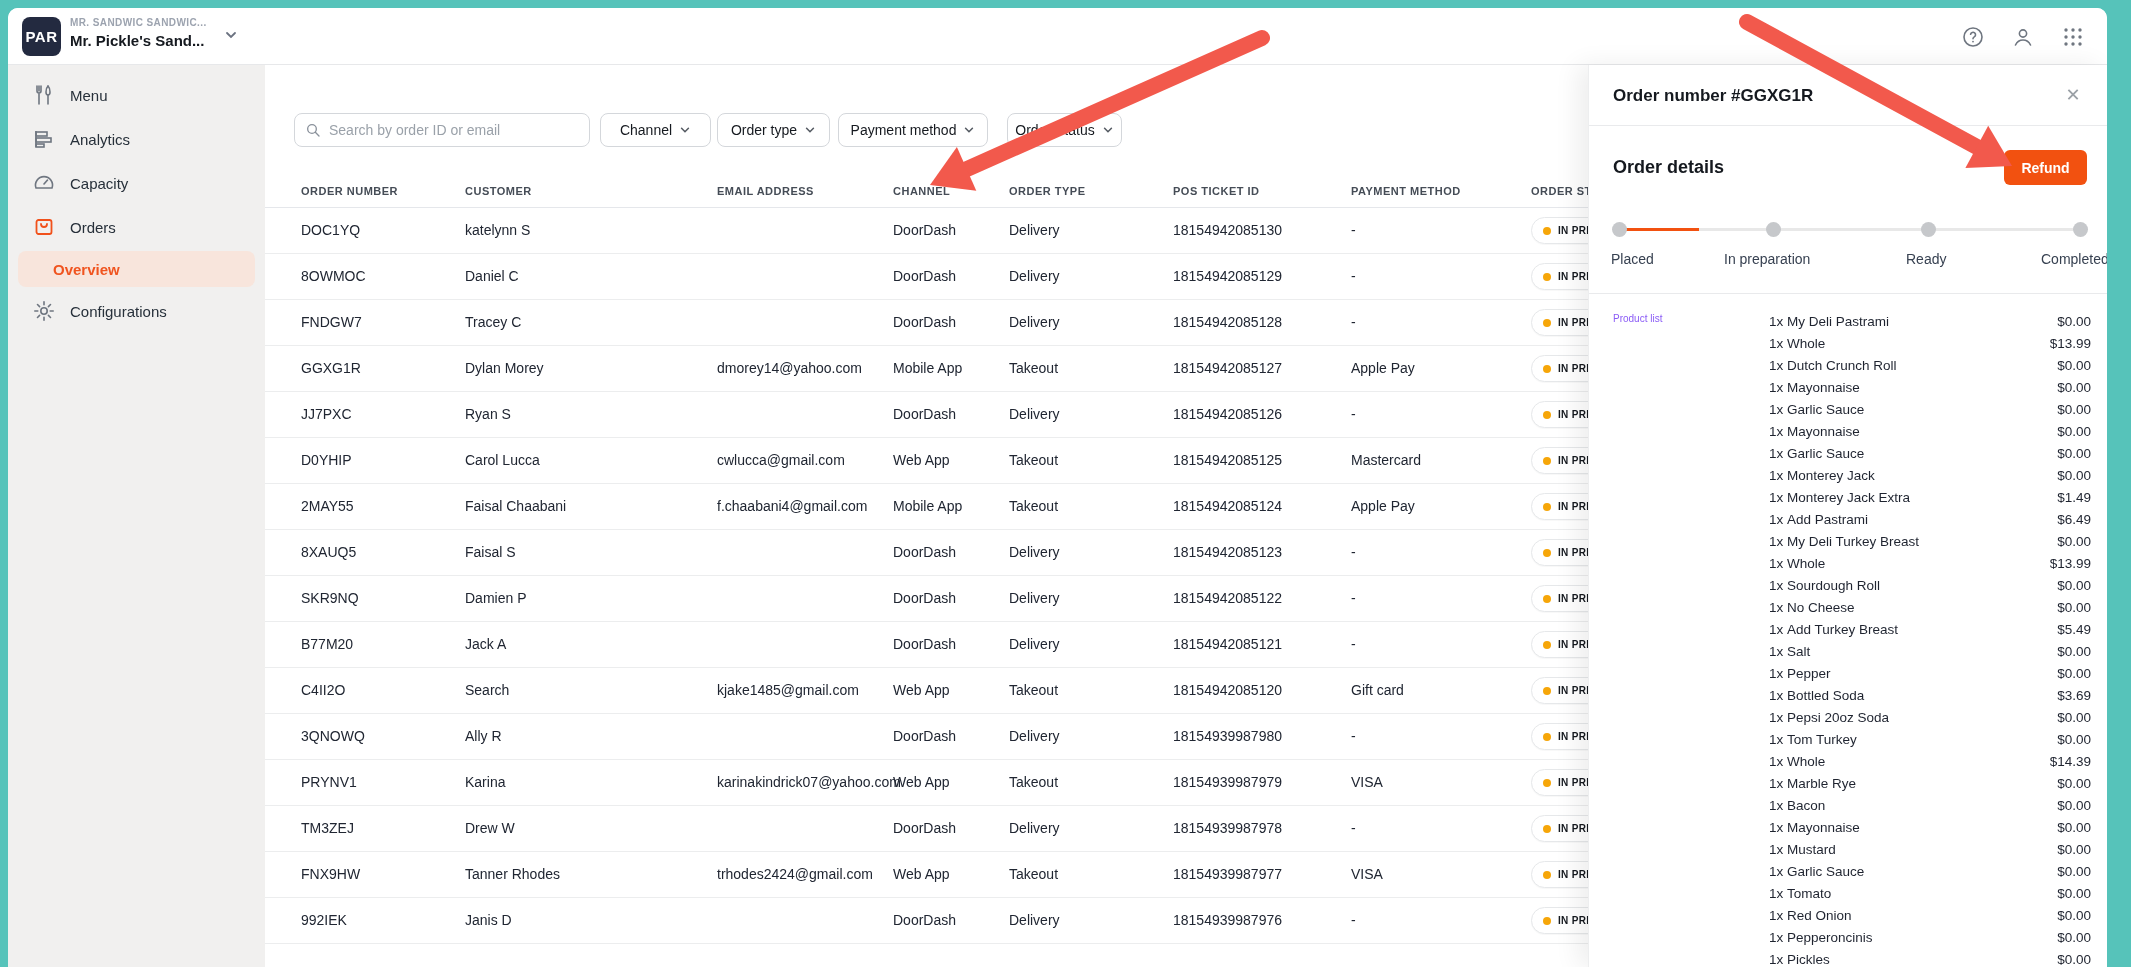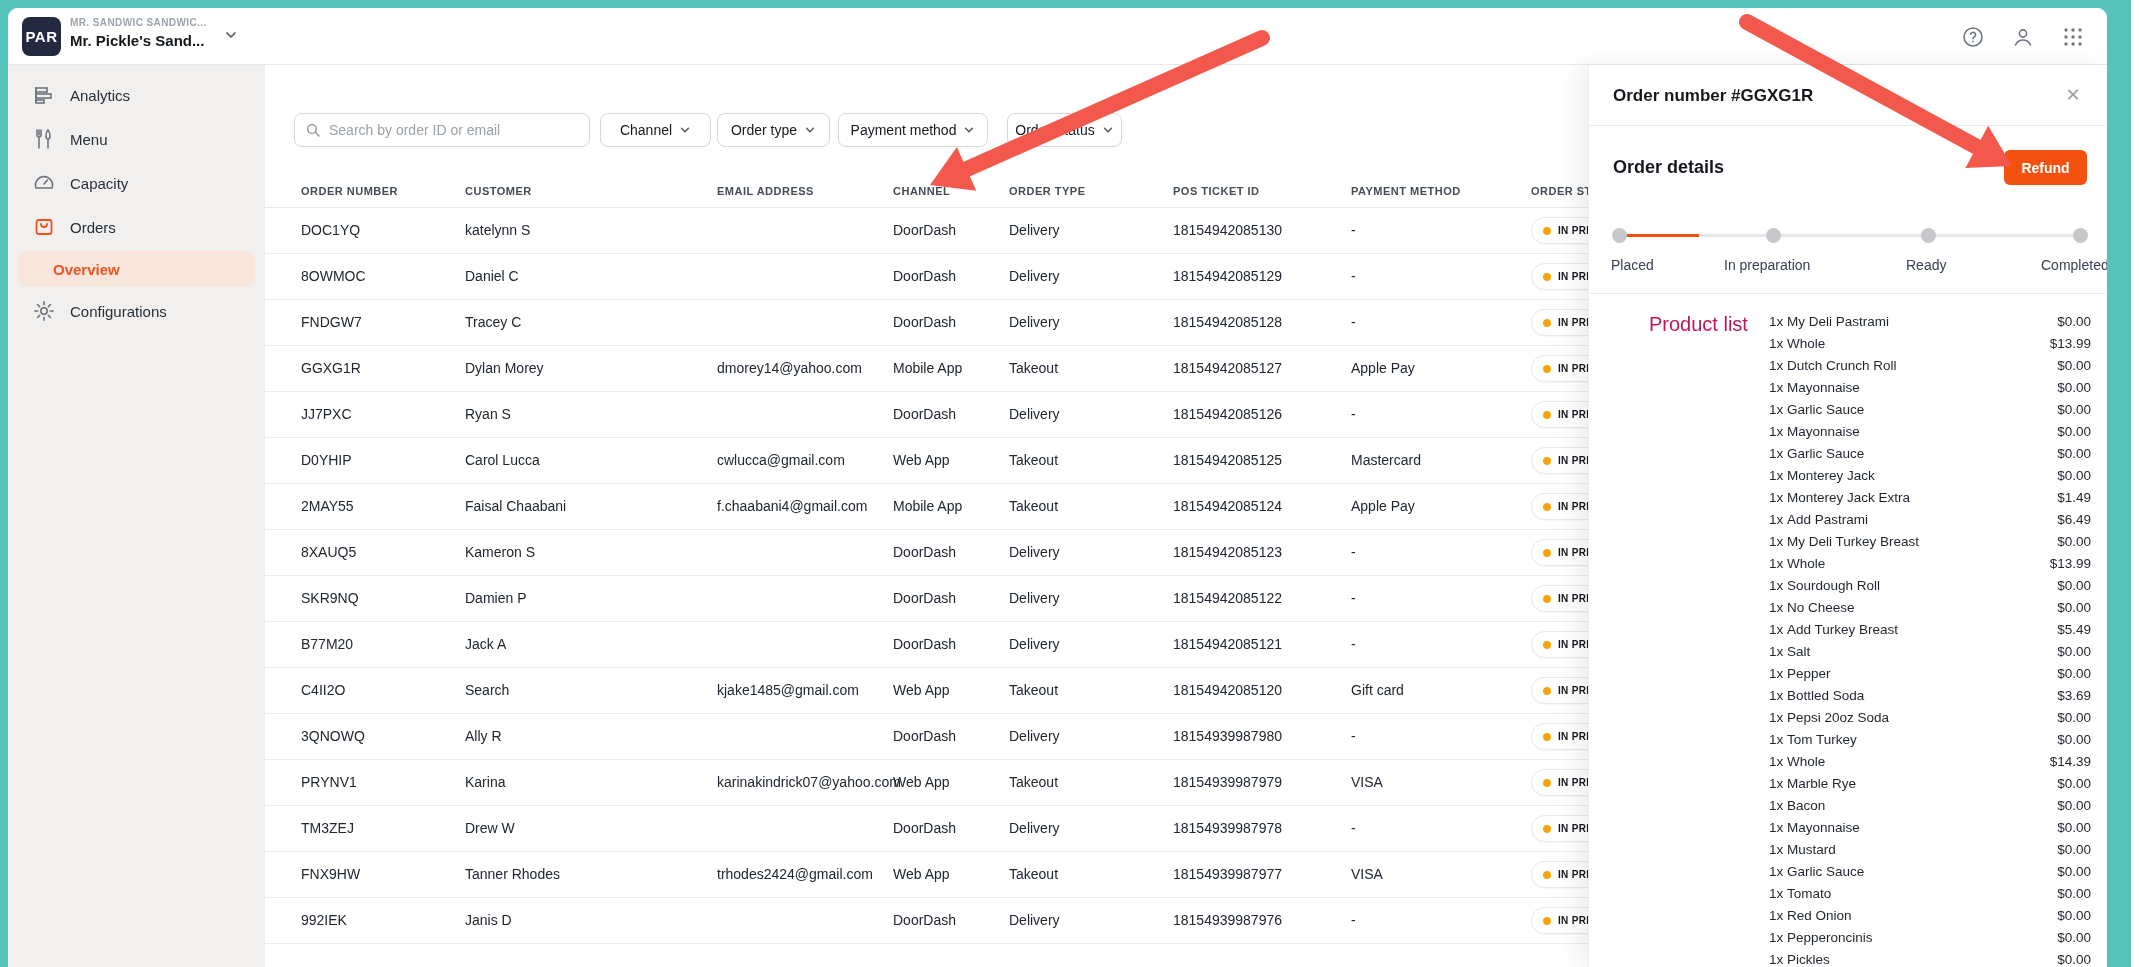--- a/index.html
+++ b/index.html
@@ -57,27 +57,27 @@
   .badge .dot { width:8px; height:8px; border-radius:50%; background:#F6A609; flex:0 0 8px; }
   .badge .btext { font-size:10px; font-weight:bold; color:#15191F; letter-spacing:.3px; max-width:62px; overflow:hidden; text-overflow:ellipsis; white-space:nowrap; }
 
   
   .panel { position:absolute; left:1580px; top:57px; width:519px; height:902px; background:#fff; border-left:1px solid #EDEEEF; box-shadow:-10px 0 24px rgba(0,0,0,.07); }
   .p-title { position:absolute; left:24px; top:21px; font-size:17px; font-weight:bold; color:#15191F; }
   .p-close { position:absolute; right:22px; top:18px; width:24px; height:24px; color:#9AA0A6; font-size:18px; line-height:24px; text-align:center; cursor:pointer; }
   .p-div1 { position:absolute; left:0; top:60px; width:519px; border-top:1px solid #E9EAEC; }
   .p-sec { position:absolute; left:24px; top:92px; font-size:18px; font-weight:bold; color:#15191F; }
   .refund { position:absolute; right:20px; top:85px; width:83px; height:35px; background:#F25110; border:none; border-radius:6px; color:#fff; font-size:14px; font-weight:bold; cursor:pointer; font-family:inherit; }
-  .stepper { position:absolute; left:0; top:156px; width:519px; height:60px; }
+  .stepper { position:absolute; left:0; top:150px; width:519px; height:60px; }
   .track { position:absolute; left:30px; right:28px; top:13px; height:3px; background:#E8E8E8; }
   .track-fill { position:absolute; left:37px; top:13px; width:73px; height:3px; background:#F25110; }
   .sdot { position:absolute; top:7px; width:15px; height:15px; border-radius:50%; background:#C6C8CB; }
   .slabel { position:absolute; top:36px; font-size:14px; color:#374151; white-space:nowrap; }
   .p-div2 { position:absolute; left:0; top:228px; width:519px; border-top:1px solid #E9EAEC; }
-  .plist-label { position:absolute; left:24px; top:248px; font-size:20px; color:#be185d;margin-left:36px; }
+  .plist-label { position:absolute; left:24px; top:248px; font-size:10px; color:#8b5cf6; }
   .plist { position:absolute; left:180px; top:245px; width:322px; height:657px; overflow:hidden; }
   .pitem { height:22px; display:flex; align-items:center; font-size:13.5px; color:#1F2430; }
   .pitem .pname { flex:1 1 auto; white-space:nowrap; overflow:hidden; }
   .pitem .pprice { flex:0 0 auto; text-align:right; }
 
   .arrows { position:absolute; left:0; top:0; width:2139px; height:967px; pointer-events:none; z-index:60; }
 </style>
 </head>
 <body>
 
@@ -121,35 +121,35 @@
                 <circle cx="12" cy="19" r="1.7"></circle>
                 <circle cx="19" cy="19" r="1.7"></circle>
               </g>
             </svg>
         </span>
       </div>
     </div>
 
     <nav class="sidebar">
       <div class="nav-item">
+        <span class="nicon"><svg viewBox="0 0 24 24" fill="none" stroke="currentColor" stroke-width="1.6" stroke-linecap="round">
+              <path d="M7 3v5M5 3v5a2 2 0 0 0 4 0V3M7 10v11"></path>
+              <path d="M16 3c-1.5 1.5-2 4-2 6 0 2 1 3 2 3v9"></path>
+              <path d="M16 3c1.5 1.5 2 4 2 6 0 2-1 3-2 3"></path>
+            </svg></span>
+        <span class="nlabel">Menu</span>
+      </div>
+      <div class="nav-item">
         <span class="nicon"><svg viewBox="0 0 24 24" fill="none" stroke="currentColor" stroke-width="1.6">
               <path d="M4 4v16"></path>
               <rect x="4" y="5" width="11" height="4"></rect>
               <rect x="4" y="11" width="15" height="4"></rect>
               <rect x="4" y="17" width="8" height="3"></rect>
             </svg></span>
         <span class="nlabel">Analytics</span>
-      </div>
-      <div class="nav-item">
-        <span class="nicon"><svg viewBox="0 0 24 24" fill="none" stroke="currentColor" stroke-width="1.6" stroke-linecap="round">
-              <path d="M7 3v5M5 3v5a2 2 0 0 0 4 0V3M7 10v11"></path>
-              <path d="M16 3c-1.5 1.5-2 4-2 6 0 2 1 3 2 3v9"></path>
-              <path d="M16 3c1.5 1.5 2 4 2 6 0 2-1 3-2 3"></path>
-            </svg></span>
-        <span class="nlabel">Menu</span>
       </div>
       <div class="nav-item">
         <span class="nicon"><svg viewBox="0 0 24 24" fill="none" stroke="currentColor" stroke-width="1.6" stroke-linecap="round">
               <path d="M4 17a8.5 8.5 0 1 1 16 0z"></path>
               <path d="M12 13l3.5-4"></path>
             </svg></span>
         <span class="nlabel">Capacity</span>
       </div>
       <div class="nav-item accent">
         <span class="nicon"><svg viewBox="0 0 24 24" fill="none" stroke="currentColor" stroke-width="1.8" stroke-linecap="round" stroke-linejoin="round">
@@ -311,21 +311,21 @@
               <span class="td c-ticket">18154942085124</span>
               <span class="td c-pay">Apple Pay</span>
               <span class="badge">
                 <span class="dot"></span>
                 <span class="btext">IN PREPARATION</span>
               </span>
             </div>
 
             <div class="trow">
               <span class="td c-order">8XAUQ5</span>
-              <span class="td c-cust">Kameron S</span>
+              <span class="td c-cust">Faisal S</span>
               <span class="td c-email"></span>
               <span class="td c-chan">DoorDash</span>
               <span class="td c-type">Delivery</span>
               <span class="td c-ticket">18154942085123</span>
               <span class="td c-pay">-</span>
               <span class="badge">
                 <span class="dot"></span>
                 <span class="btext">IN PREPARATION</span>
               </span>
             </div>

